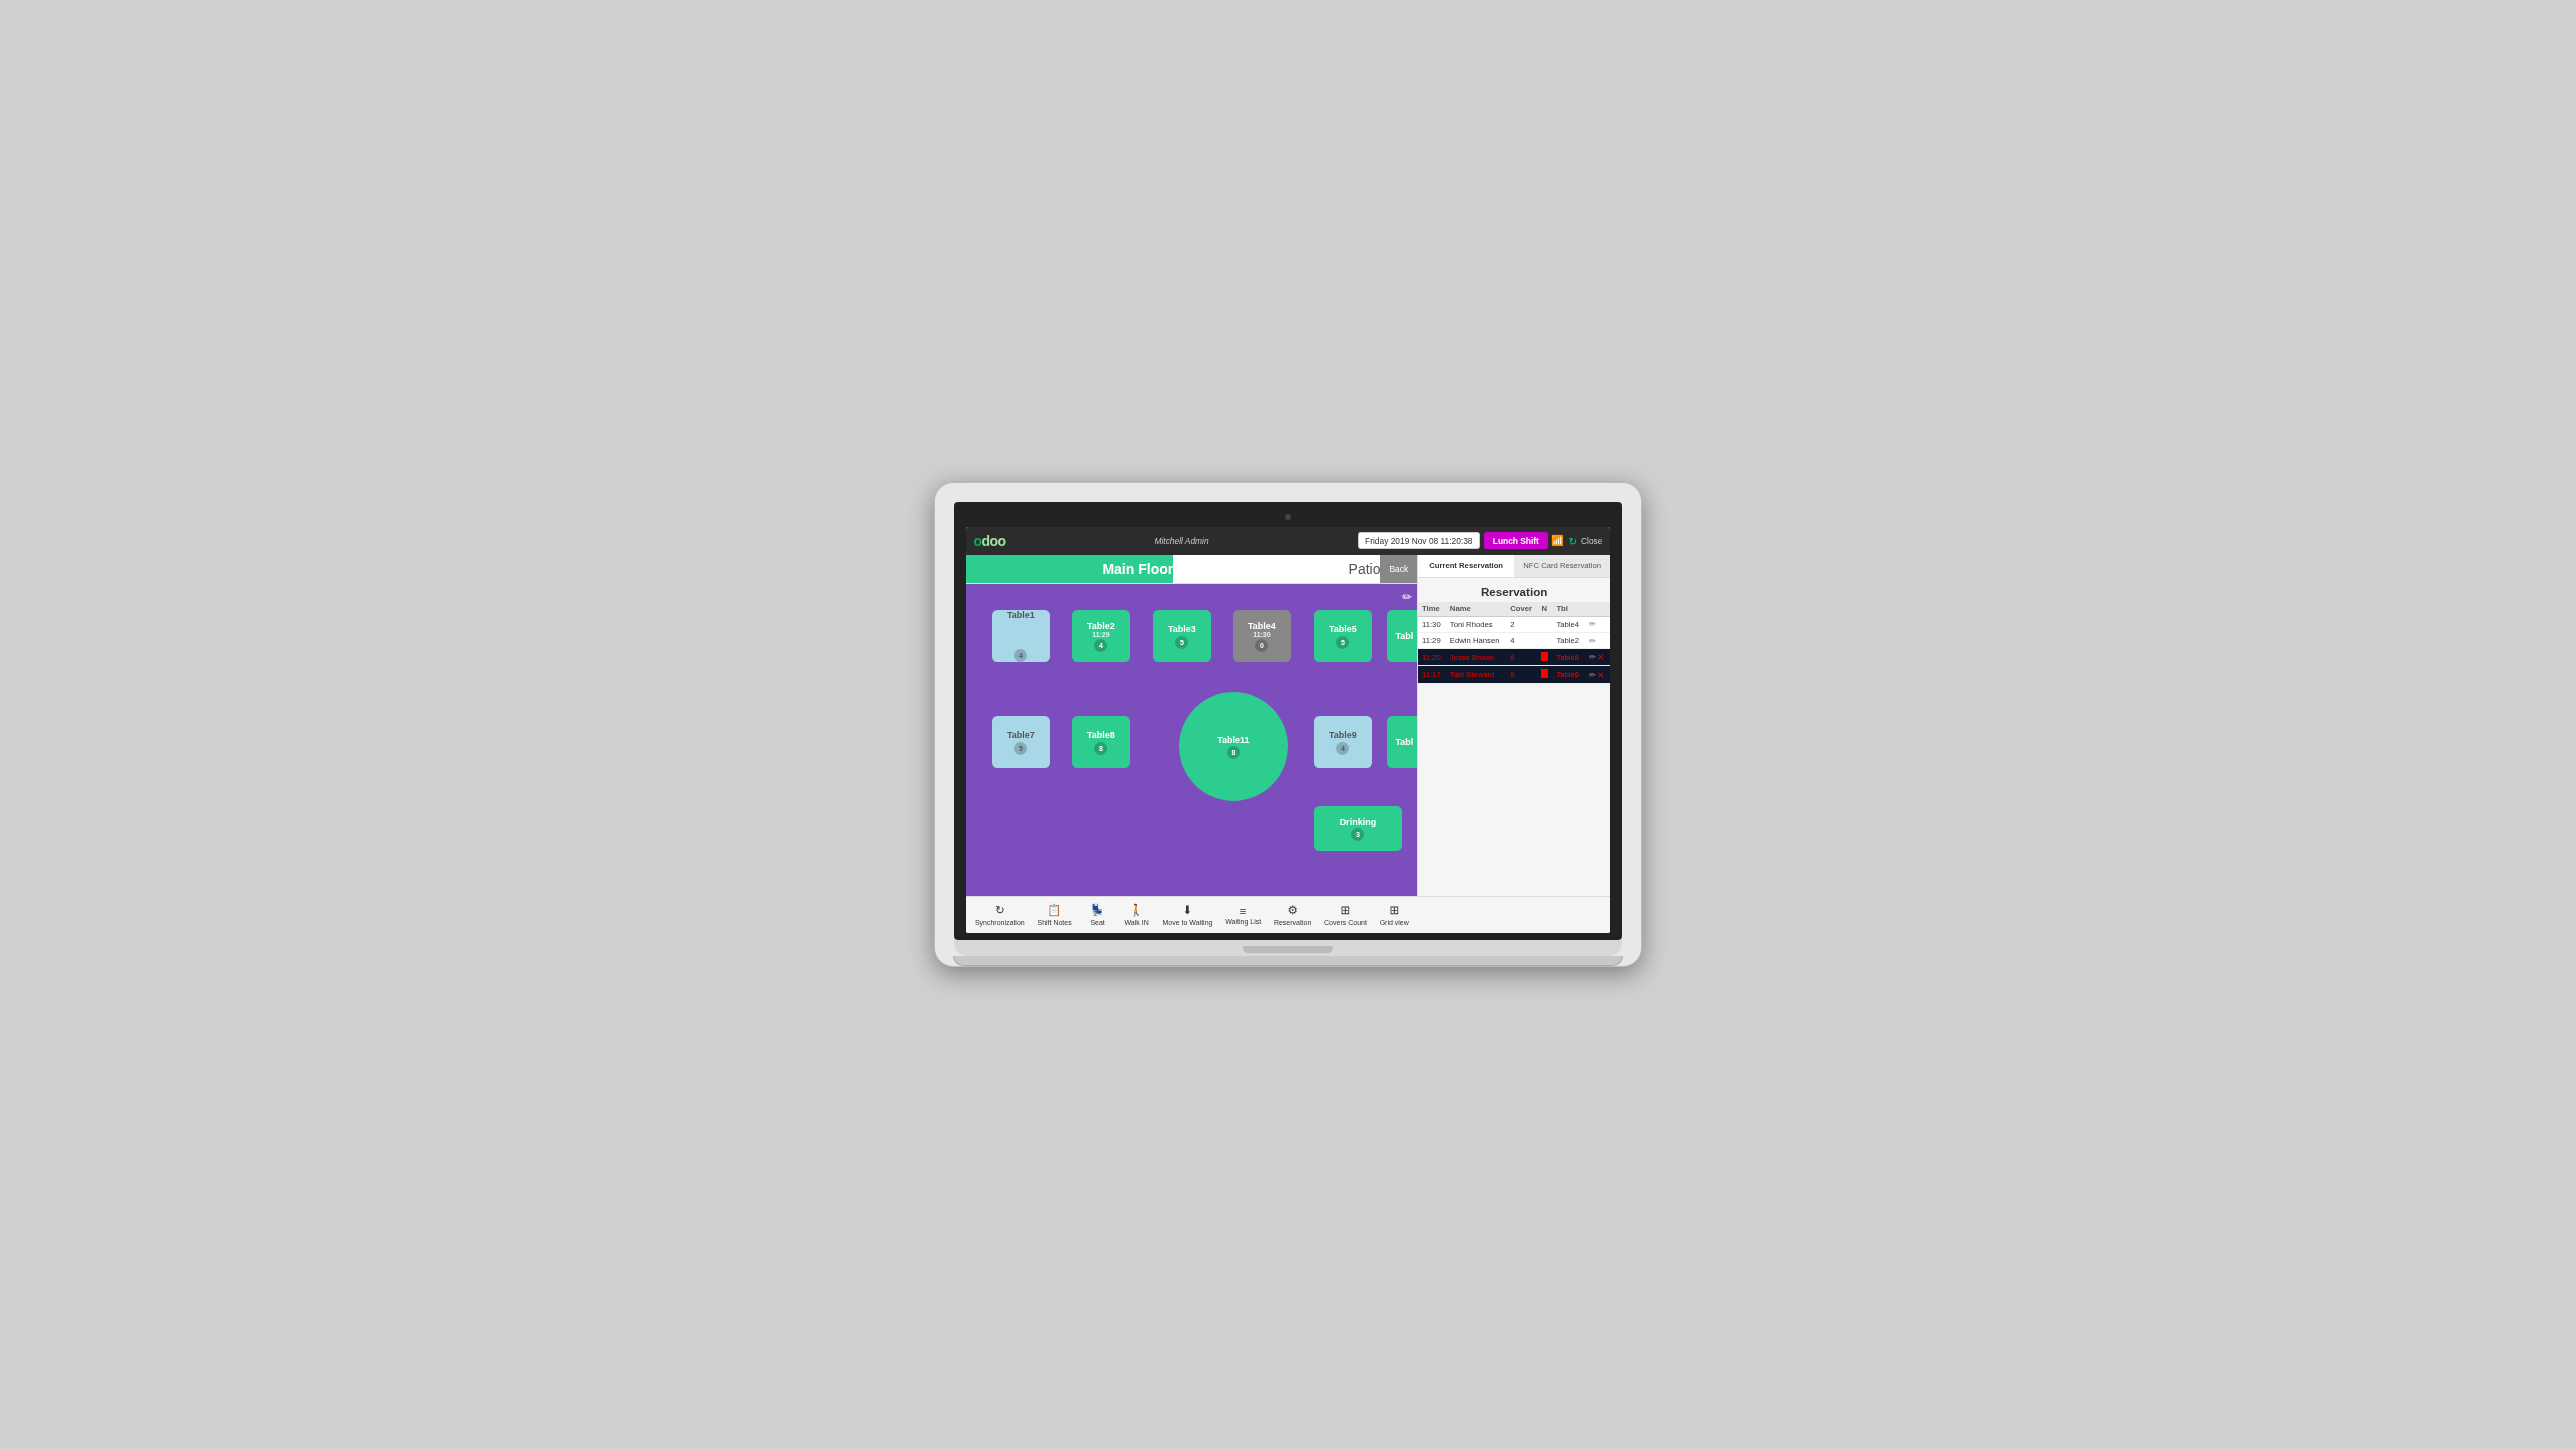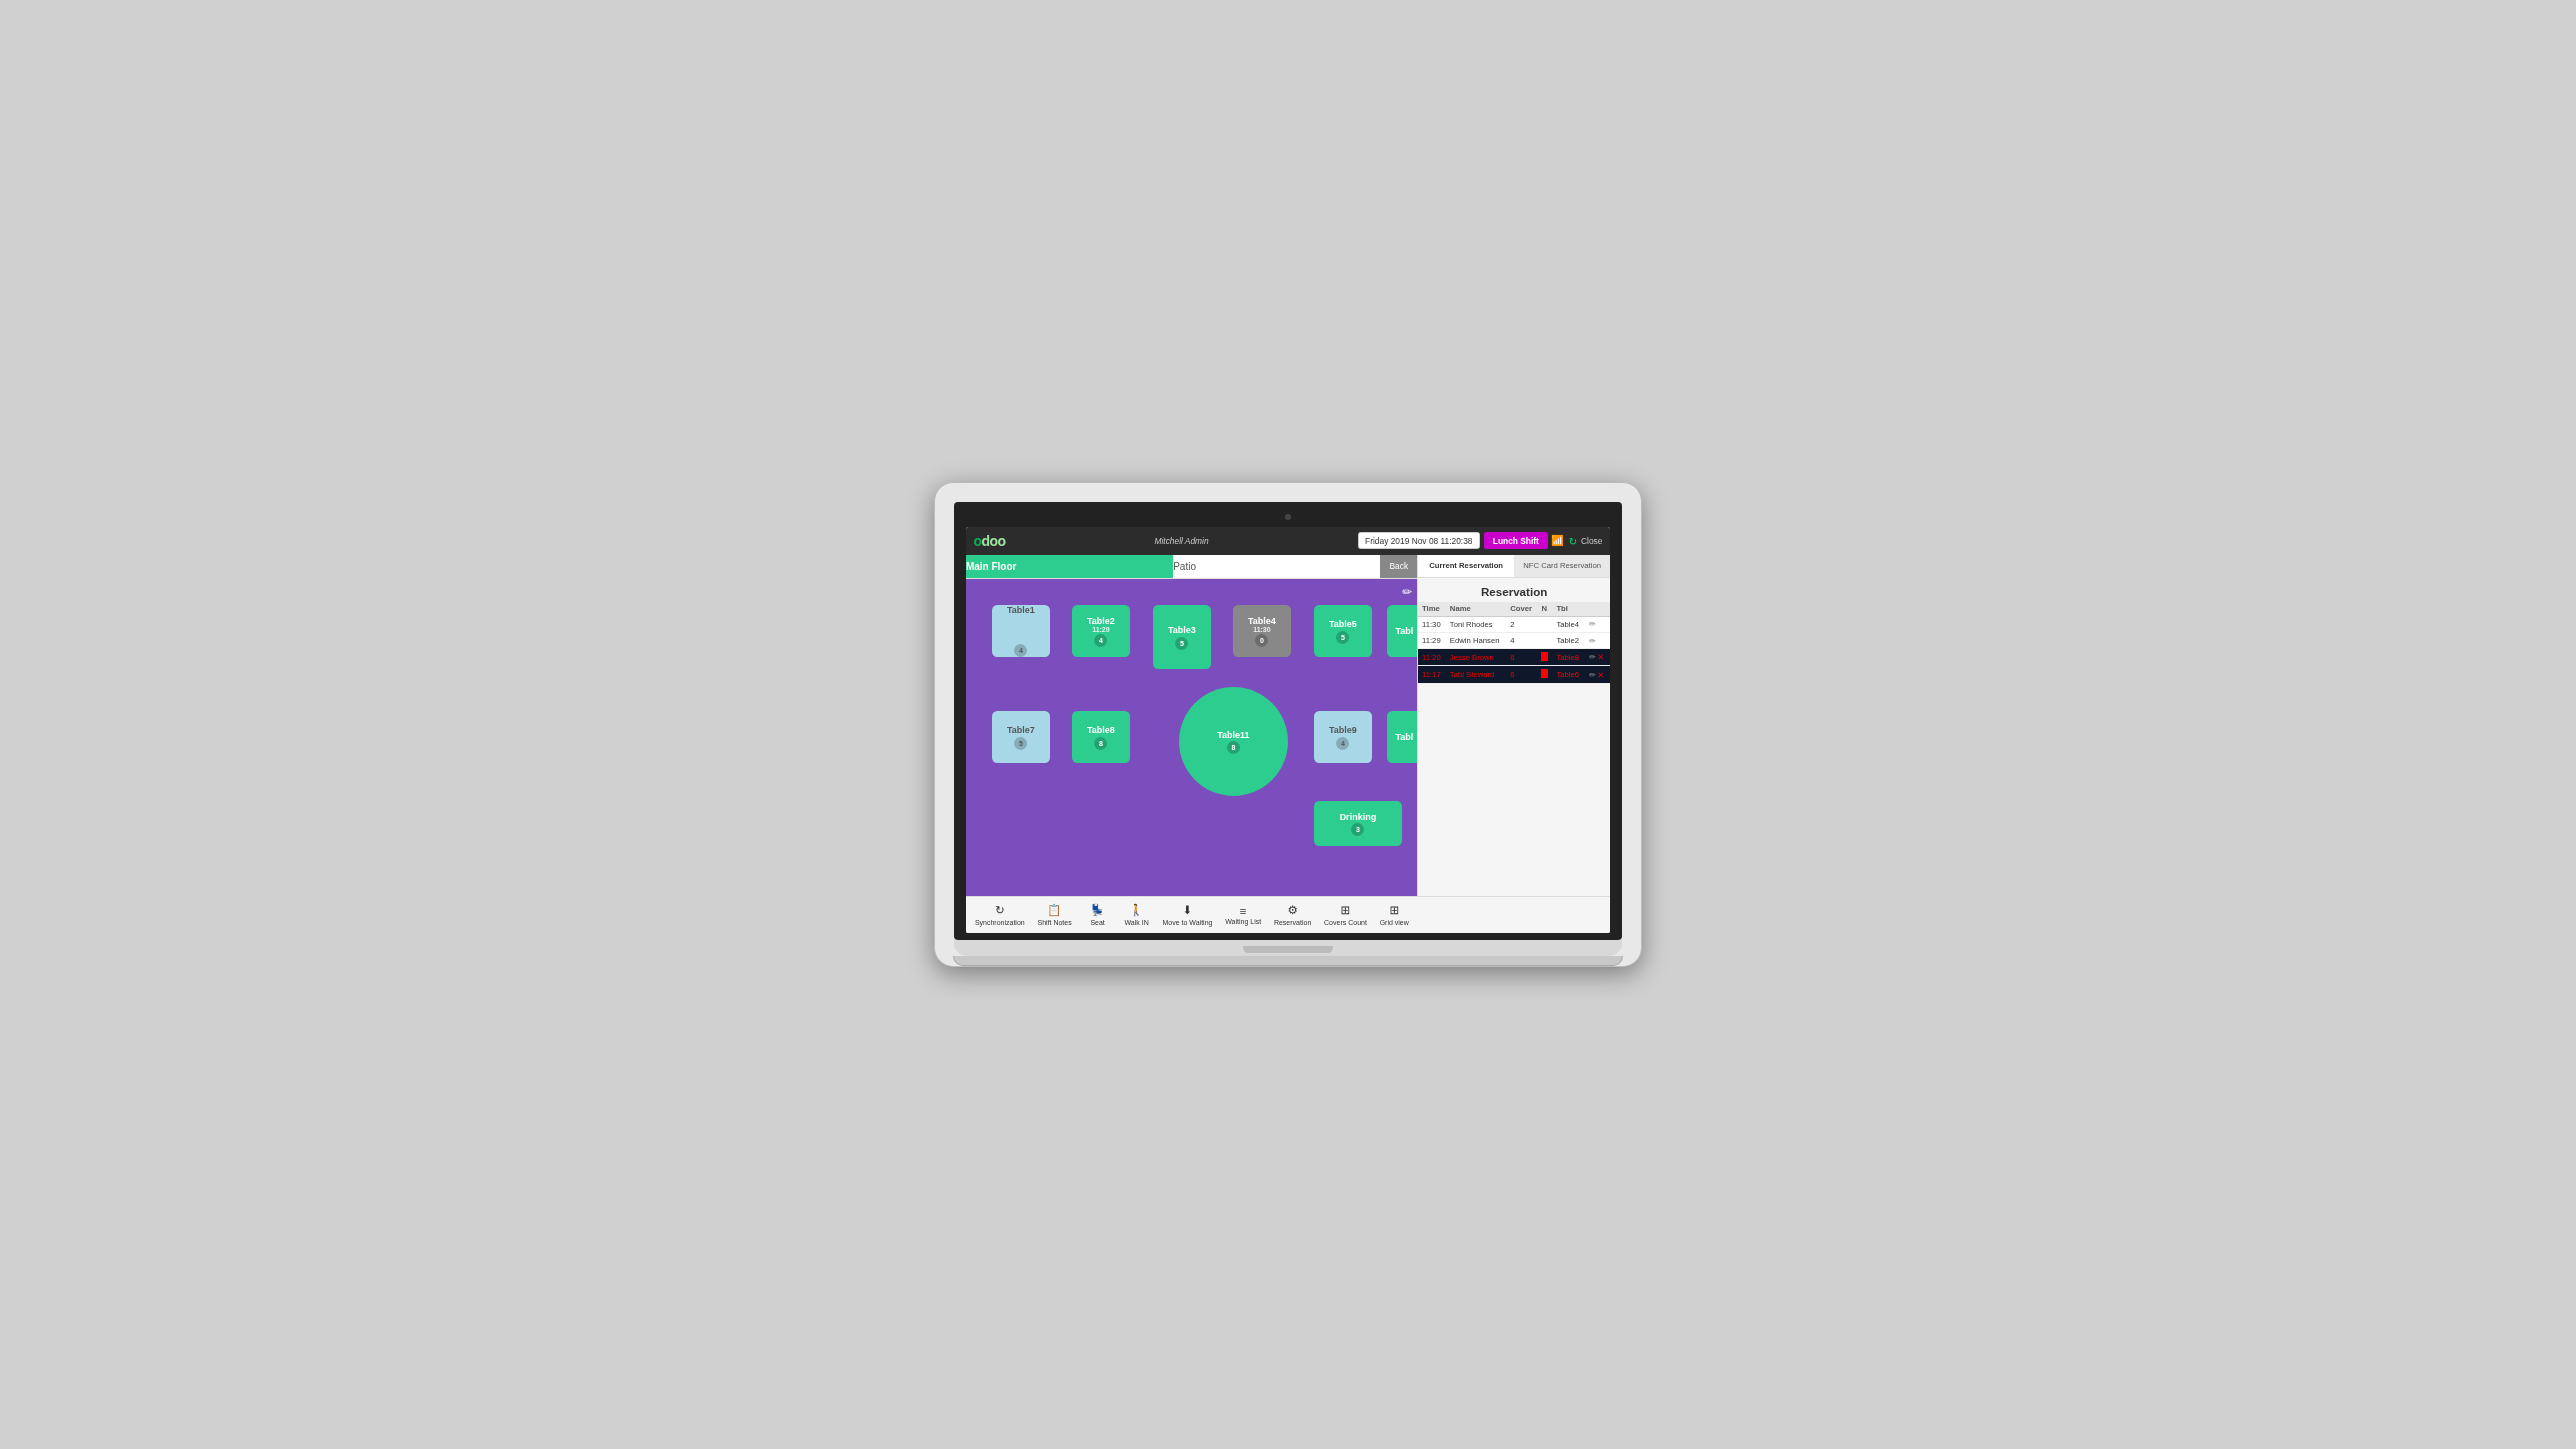--- a/index.html
+++ b/index.html
@@ -106,23 +106,23 @@
       overflow: hidden;
     }
     
     .tab-bar {
       display: flex;
       background: #f0f0f0;
       border-bottom: 0.6px solid #ddd;
     }
     .tab-item {
       padding: 6.4px 0;
-      text-align: left;
-      cursor: pointer;
-      font-size: 10px;
+      text-align: right;
+      cursor: pointer;
+      font-size: 14px;
       flex: 1;
     }
     .tab-active {
       background: #2dcc8f;
       color: #fff;
       font-weight: bold;
     }
     .tab-inactive {
       background: #fff;
       color: #555;
@@ -337,21 +337,21 @@
 
           <div class="table-item table-lightblue" style="left: 26px; top: 26px; width: 58px; height: 52px; justify-content: space-between;">
                 <span class="table-label">Table1</span>
                 <span class="table-count">4</span>
               </div>
               <div class="table-item table-green" style="left: 106px; top: 26px; width: 58px; height: 52px;">
                 <span class="table-label">Table2</span>
                 <span class="table-time">11:29</span>
                 <span class="table-count">4</span>
               </div>
-              <div class="table-item table-green" style="left: 187px; top: 26px; width: 58px; height: 64px;">
+              <div class="table-item table-green" style="left: 187px; top: 26px; width: 58px; height: 52px;">
                 <span class="table-label">Table3</span>
                 <span class="table-count">5</span>
               </div>
               <div class="table-item table-gray" style="left: 267px; top: 26px; width: 58px; height: 52px;">
                 <span class="table-label">Table4</span>
                 <span class="table-time">11:30</span>
                 <span class="table-count">0</span>
               </div>
               <div class="table-item table-green" style="left: 348px; top: 26px; width: 58px; height: 52px;">
                 <span class="table-label">Table5</span>

